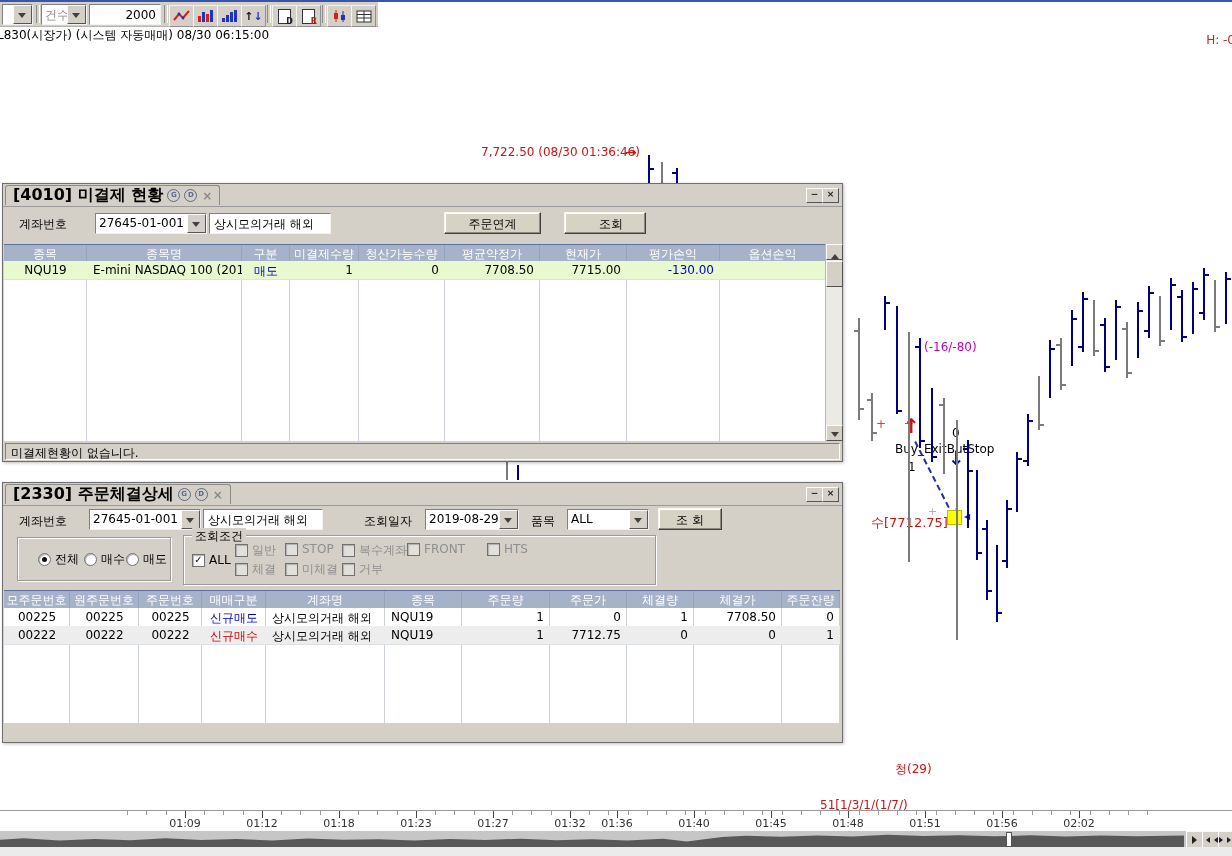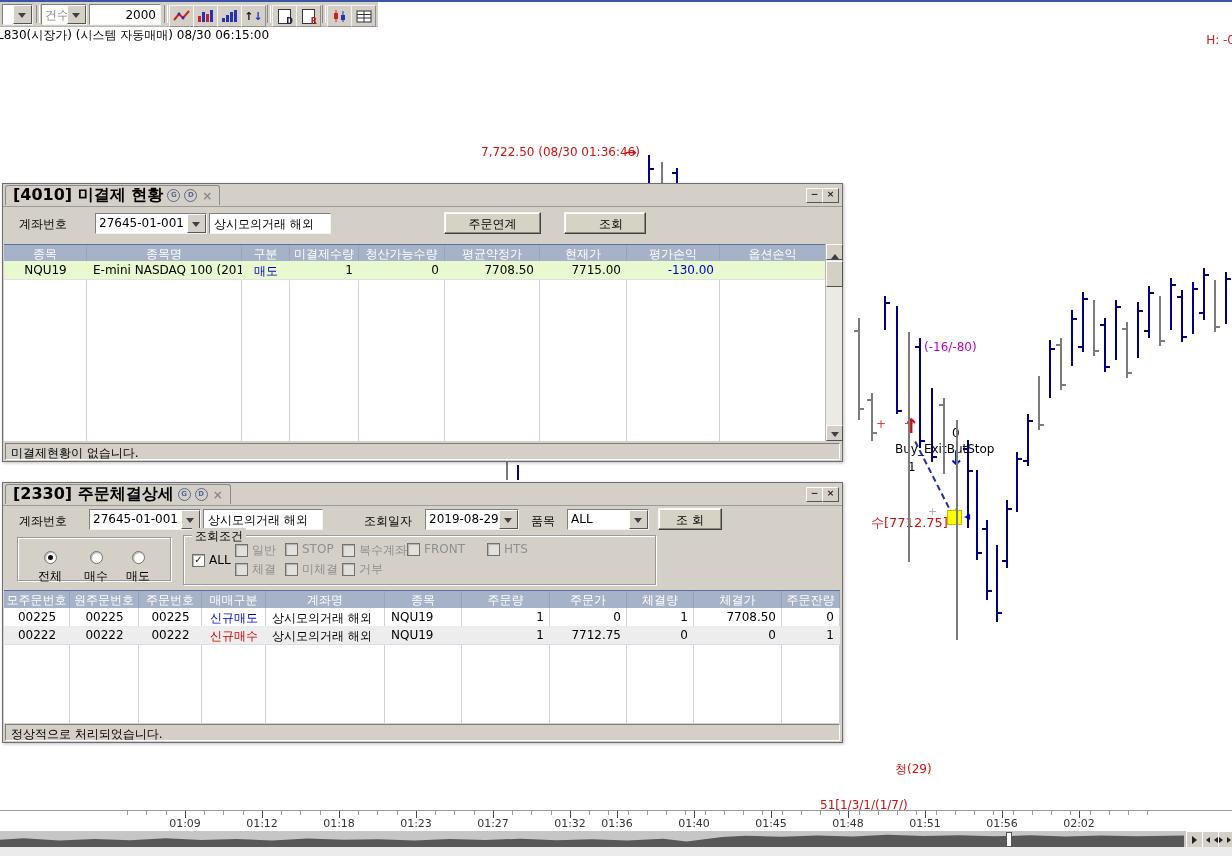--- a/index.html
+++ b/index.html
@@ -52,21 +52,21 @@
   .tab-title{font-weight:bold;font-size:16px;white-space:nowrap;}
   .link-icon{width:11px;height:11px;border-radius:50%;border:1px solid #5a6a8a;color:#5a6a8a;font-size:7px;line-height:10px;text-align:center;font-weight:bold;}
   .tab-close{color:#8a8a8a;font-weight:bold;font-size:12px;margin-left:1px;}
   .winbtn{position:absolute;top:4px;width:15px;height:13px;background:#d4d0c8;border:1px solid;border-color:#fbfbfb #555 #555 #fbfbfb;font-size:9px;line-height:11px;text-align:center;font-weight:bold;color:#222;}
   .flabel{position:absolute;font-size:12px;white-space:nowrap;}
   .fbox{position:absolute;height:21px;background:#fff;border:1px solid #808080;border-right-color:#f2f2f2;border-bottom-color:#f2f2f2;box-sizing:border-box;padding:2px 4px 0;white-space:nowrap;overflow:hidden;}
   .btn{position:absolute;height:22px;background:#d6d2c4;border:1px solid;border-color:#f8f8f2 #404040 #404040 #f8f8f2;box-shadow:inset -1px -1px 0 #8a8a80,inset 1px 1px 0 #fff;
        font-size:12px;text-align:center;padding-top:3px;box-sizing:border-box;}
   .groupbox{position:absolute;border:1px solid #9a9a9a;box-shadow:inset 1px 1px 0 #fff, 1px 1px 0 #fff;}
   .legend{position:absolute;top:-8px;left:8px;background:#d4d0c8;padding:0 3px;font-size:12px;}
-  .radio{position:absolute;display:flex;align-items:center;gap:4px;flex-direction:column;}
+  .radio{position:absolute;display:flex;align-items:center;gap:4px;}
   .rcirc{width:11px;height:11px;border-radius:50%;background:#fff;border:1px solid #707070;box-shadow:inset 1px 1px 1px #b0b0b0;position:relative;}
   .rdot{position:absolute;left:3px;top:3px;width:5px;height:5px;border-radius:50%;background:#101010;}
   .rlabel{font-size:12px;}
   .checkbox{position:absolute;display:flex;align-items:center;gap:4px;}
   .cbox{width:11px;height:11px;background:#fff;border:1px solid #707070;box-shadow:inset 1px 1px 1px #b0b0b0;font-size:10px;line-height:10px;text-align:center;font-weight:bold;color:#101010;}
   .checkbox.disabled .cbox{background:#e2e0da;color:#999;}
   .checkbox.disabled .clab{color:#8f8f8f;}
   .clab{font-size:12px;}
   
   .thead{position:absolute;height:17px;background:#a6b2c8;border-top:1px solid #5f6fa0;border-bottom:1px solid #8694ae;}
@@ -580,16 +580,15 @@
           <div class="td red" style="left: 198px; width: 64px; text-align: center;">신규매수</div>
           <div class="td" style="left: 262px; width: 119px; text-align: left;">상시모의거래 해외</div>
           <div class="td" style="left: 381px; width: 77px; text-align: left;">NQU19</div>
           <div class="td" style="left: 458px; width: 88px; text-align: right;">1</div>
           <div class="td" style="left: 546px; width: 77px; text-align: right;">7712.75</div>
           <div class="td" style="left: 623px; width: 67px; text-align: right;">0</div>
           <div class="td" style="left: 690px; width: 88px; text-align: right;">0</div>
           <div class="td" style="left: 778px; width: 58px; text-align: right;">1</div>
         </div>
       </div>
-    <div class="statusbar" style="top:241px;">정상적으로 처리되었습니다.</div>
   </div>
 
 </div>
 
 </body></html>

